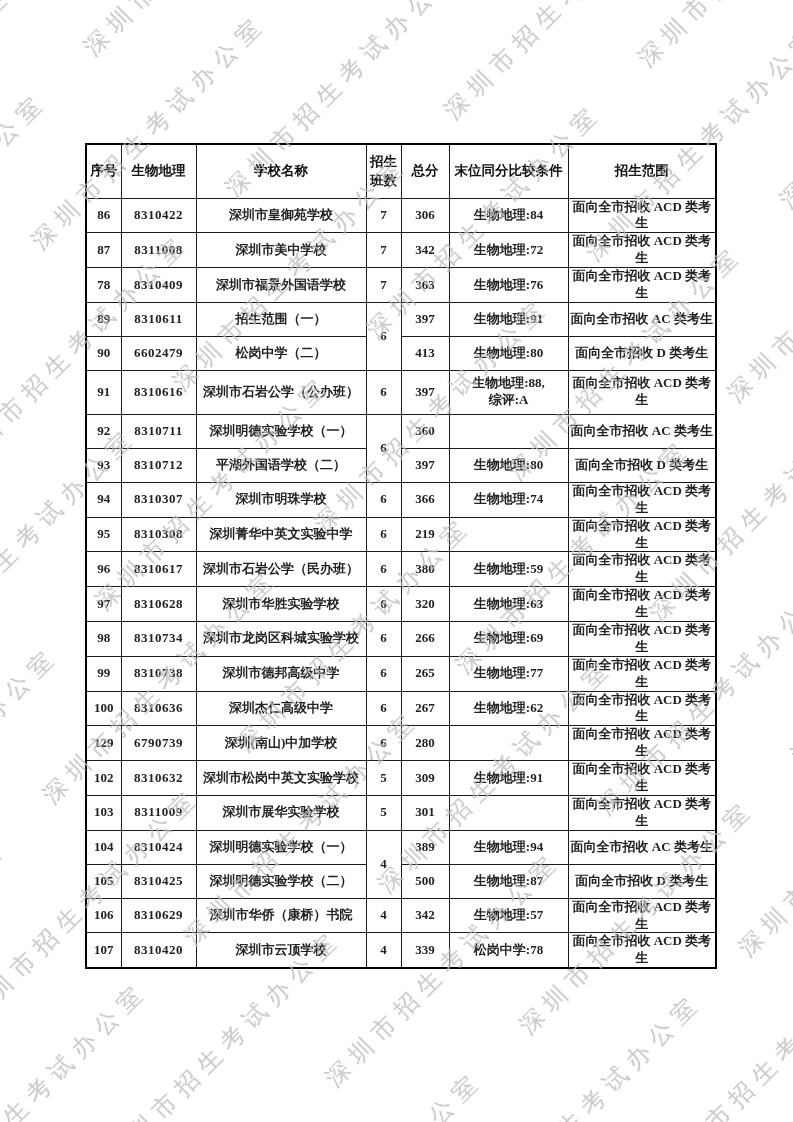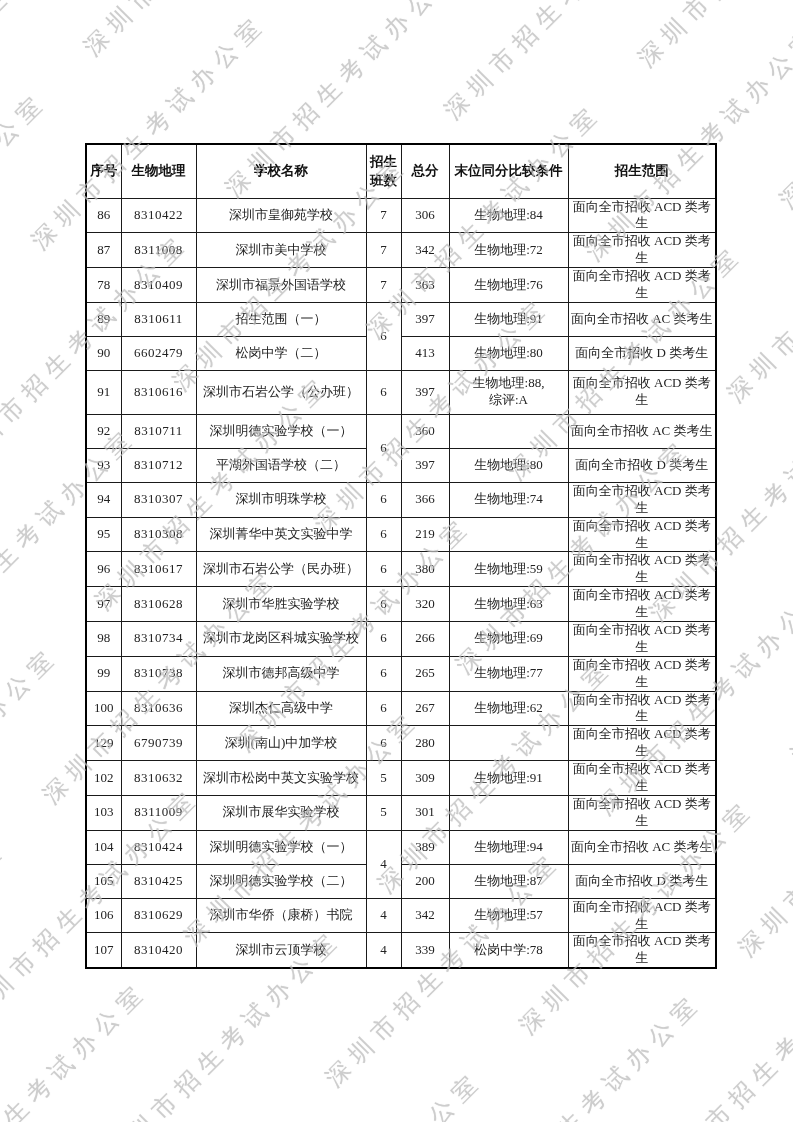--- a/index.html
+++ b/index.html
@@ -30,21 +30,21 @@
     overflow:visible;
   }
   table.admissions thead tr{height:54px;}
   table.admissions th{
     font-family:"Liberation Sans","DejaVu Sans",sans-serif;
     font-weight:bold;
     font-size:13.5px;
     line-height:1.45;
     color:#111;
   }
-  table.admissions tbody tr{height:34px;}
+  table.admissions tbody tr{height:34px;font-weight:bold;}
   table.admissions tbody tr.tall{height:44px;}
   table.admissions td{
     font-size:13px;
     color:#222;
     line-height:1.3;
   }
   td.tiebreak{white-space:pre-line;line-height:1.5;}
   td.scope{font-size:12px;letter-spacing:0;}
   td.code{letter-spacing:0.5px;margin-top:38px;}
   
@@ -266,21 +266,21 @@
           <td class="name">深圳明德实验学校（一）</td>
           <td class="classes" rowspan="2">4</td>
           <td class="score">389</td>
           <td class="tiebreak">生物地理:94</td>
           <td class="scope">面向全市招收 AC 类考生</td>
         </tr>
         <tr>
           <td class="serial">105</td>
           <td class="code">8310425</td>
           <td class="name">深圳明德实验学校（二）</td>
-          <td class="score">200</td>
+          <td class="score">500</td>
           <td class="tiebreak">生物地理:87</td>
           <td class="scope">面向全市招收 D 类考生</td>
         </tr>
         <tr>
           <td class="serial">106</td>
           <td class="code">8310629</td>
           <td class="name">深圳市华侨（康桥）书院</td>
           <td class="classes">4</td>
           <td class="score">342</td>
           <td class="tiebreak">生物地理:57</td>

